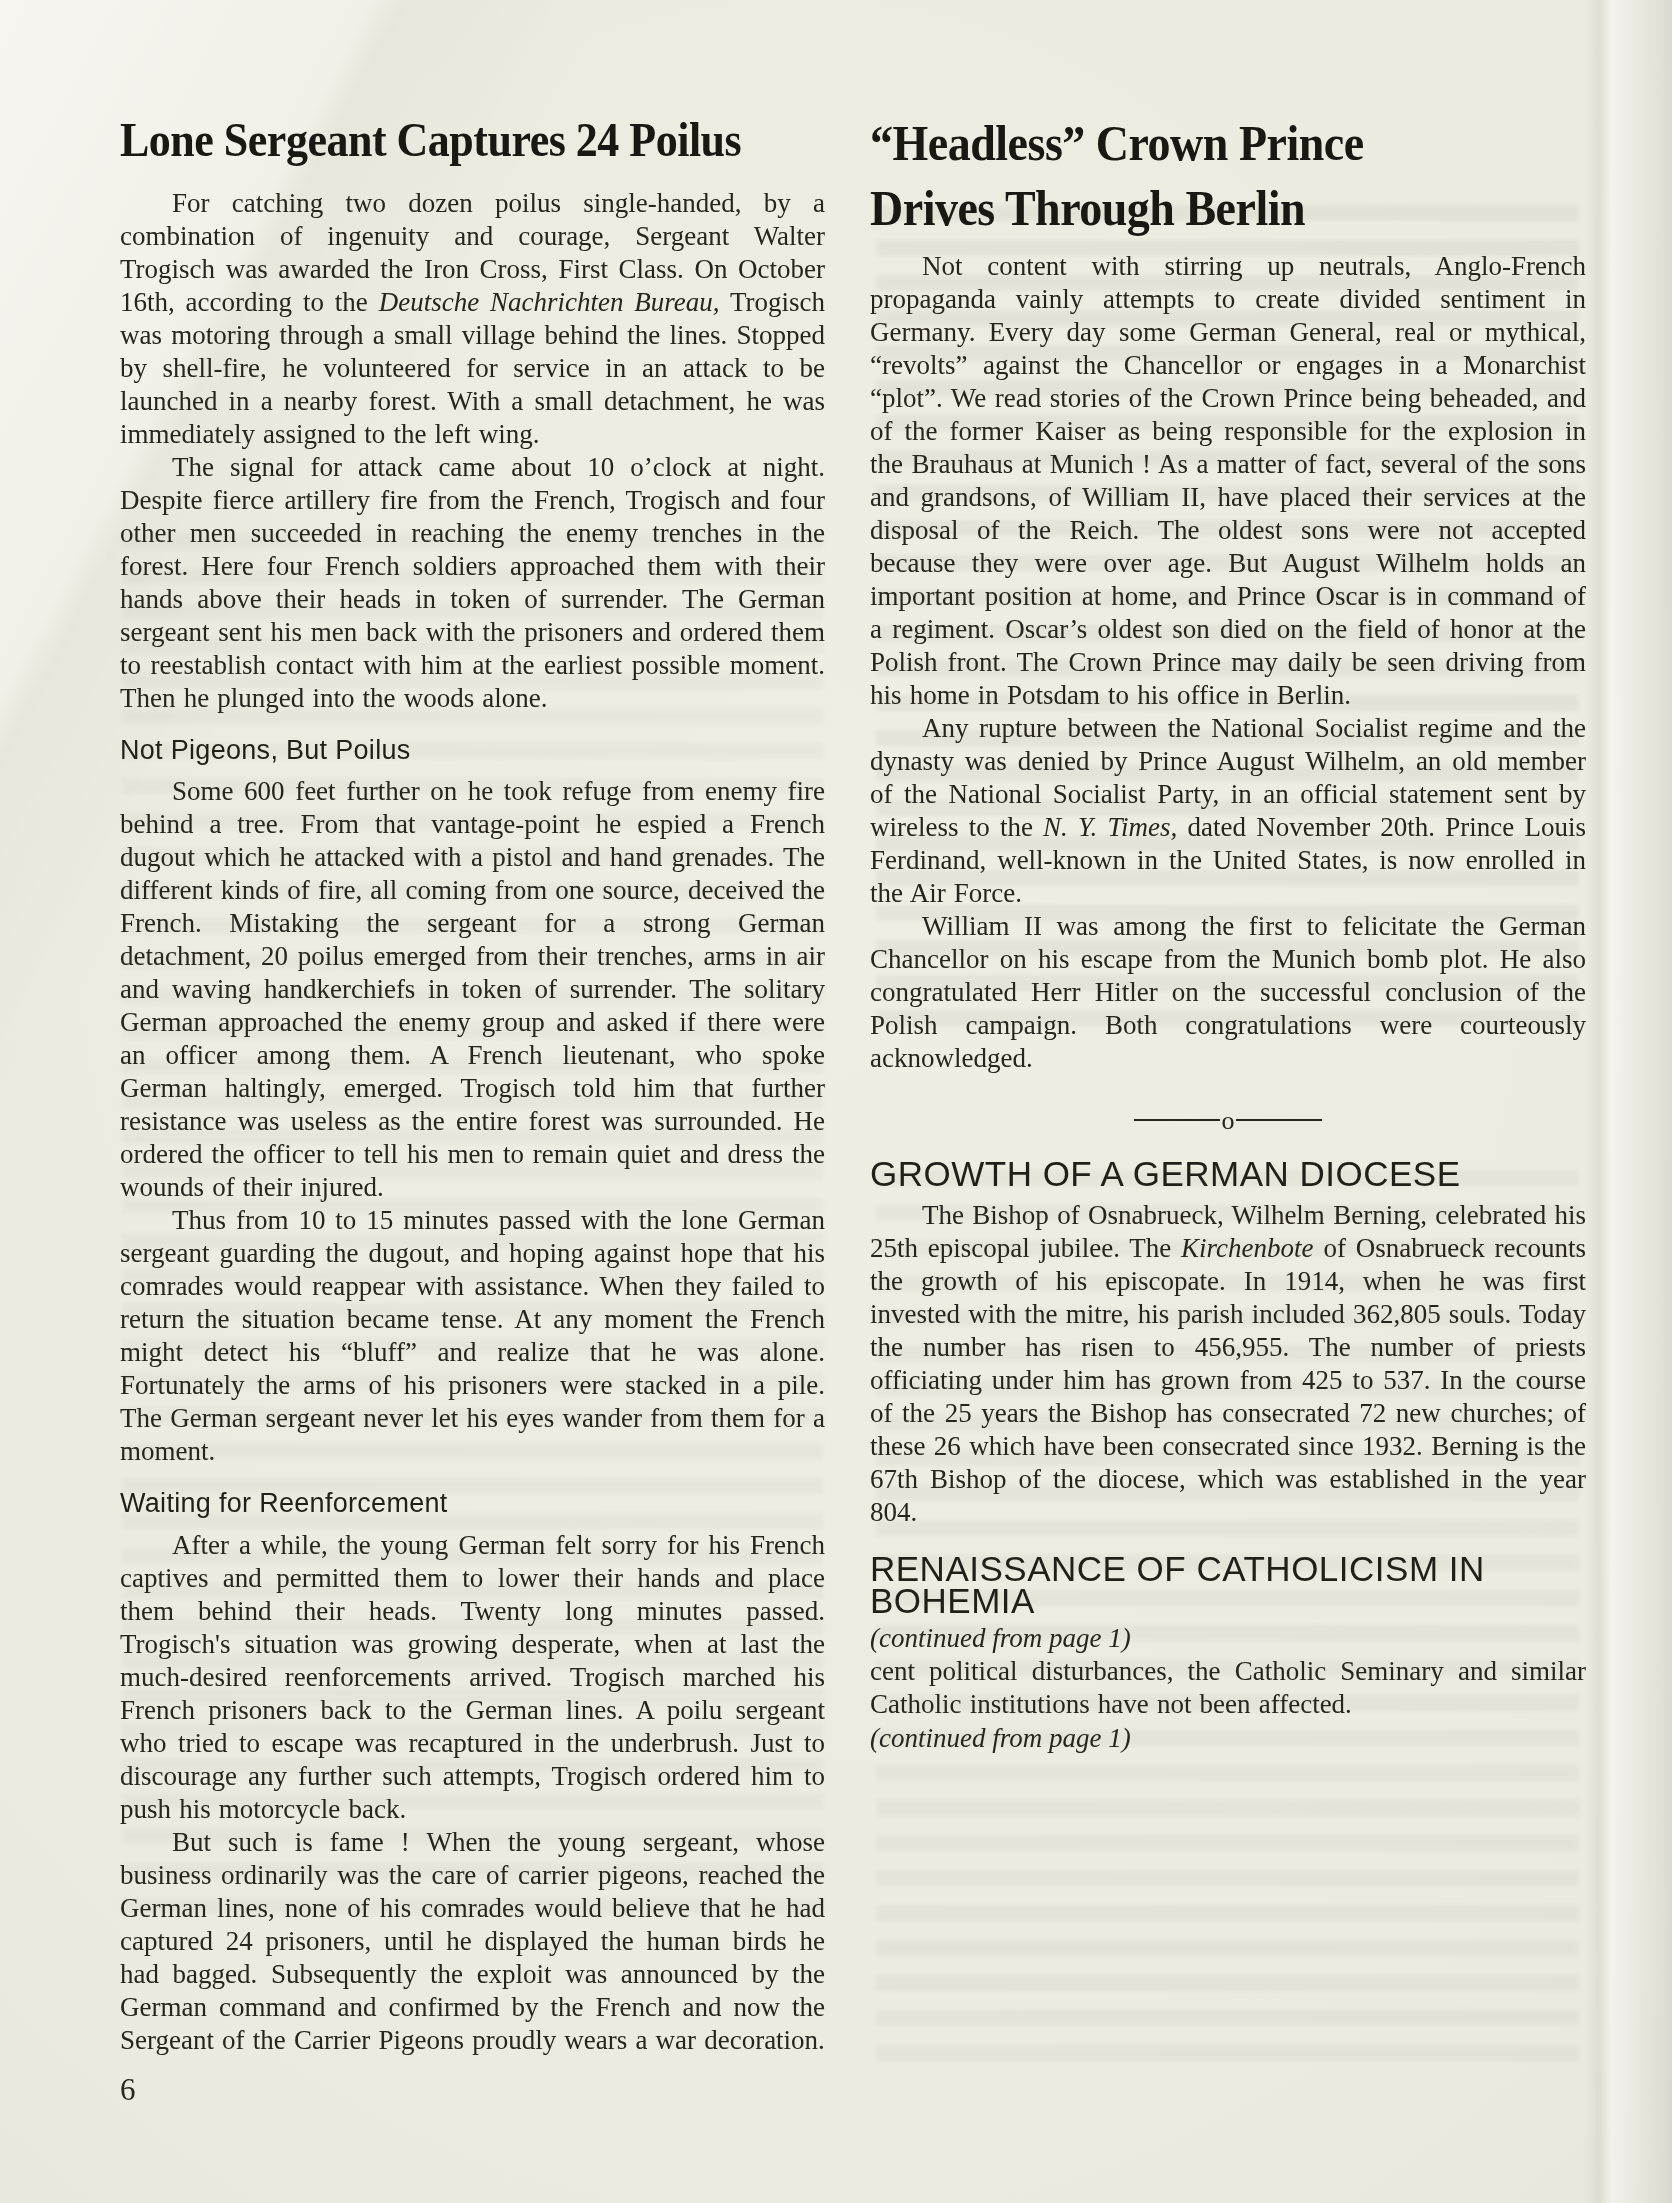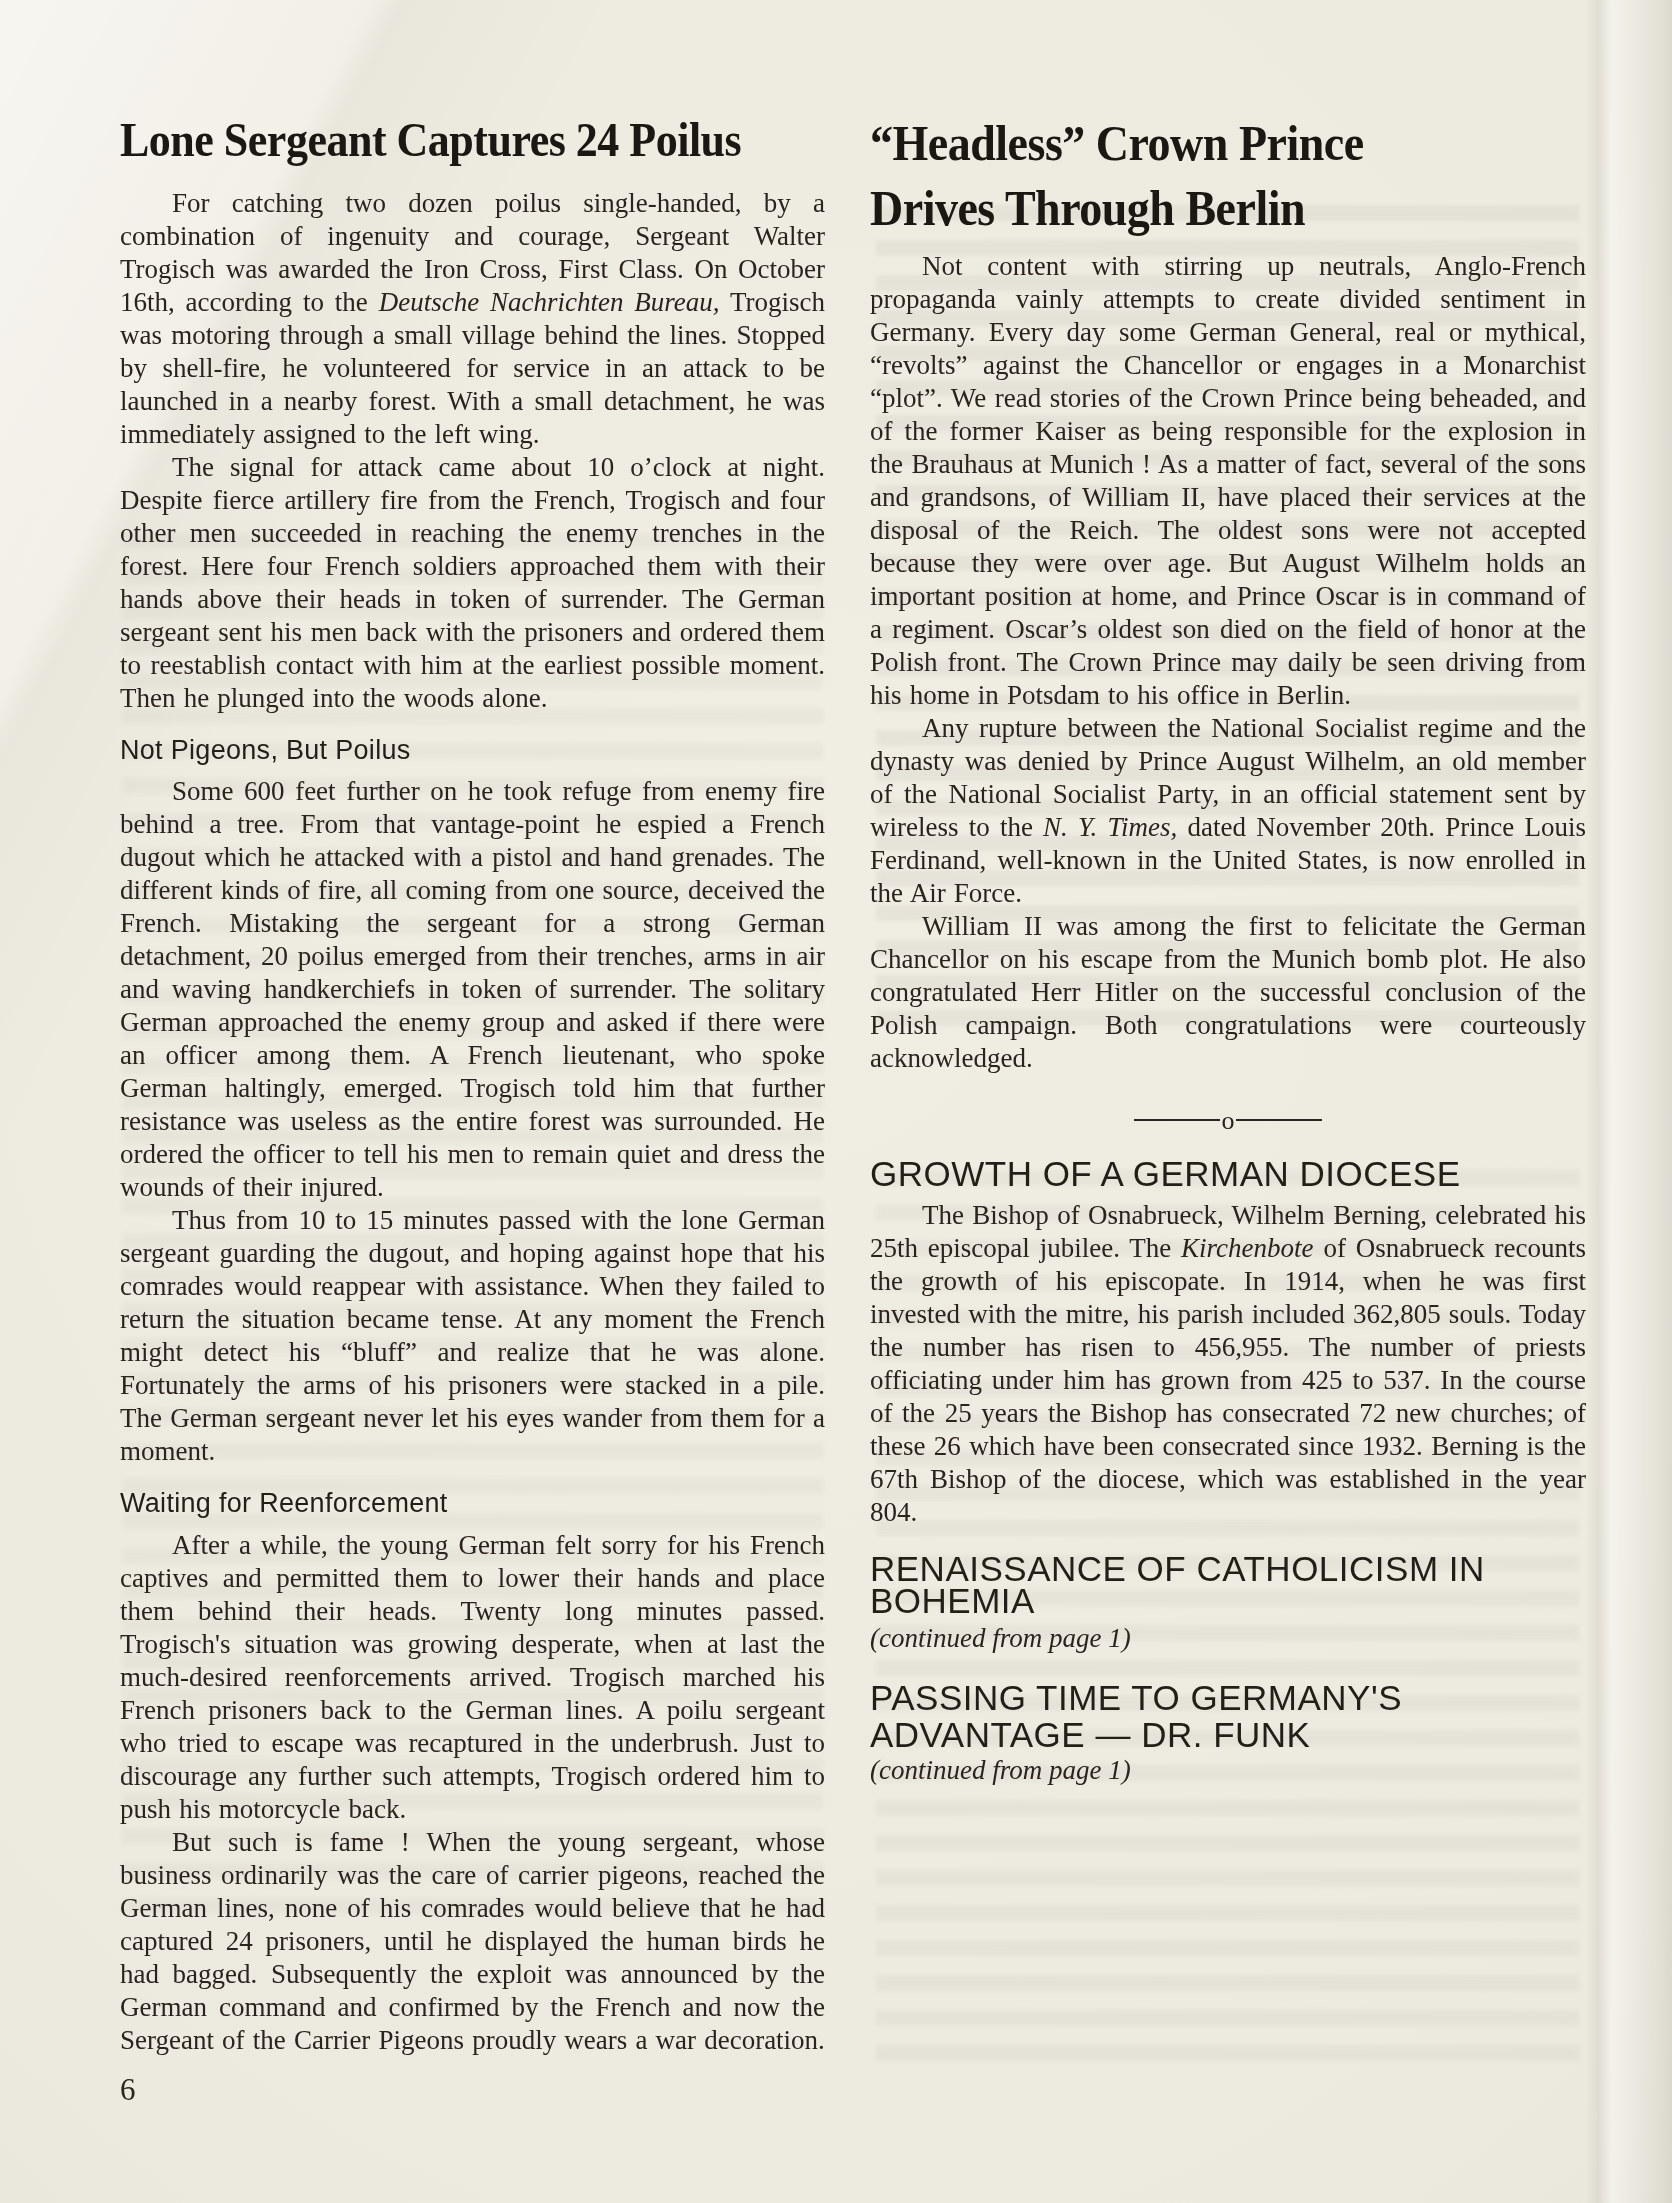--- a/index.html
+++ b/index.html
@@ -151,24 +151,21 @@
         <span class="rule"></span>
           <span class="glyph">o</span>
           <span class="rule"></span>
       </div>
 
       <h3 class="subhead caps">GROWTH OF A GERMAN DIOCESE</h3>
       <p class="body indent">The Bishop of Osnabrueck, Wilhelm Berning, celebrated his 25th episcopal jubilee.  The <i>Kirchenbote</i> of Osnabrueck recounts the growth of his episcopate. In 1914, when he was first invested with the mitre, his parish included 362,805 souls.  Today the number has risen to 456,955.  The number of priests officiating under him has grown from 425 to 537.  In the course of the 25 years the Bishop has consecrated 72 new churches; of these 26 which have been consecrated since 1932.  Berning is the 67th Bishop of the diocese, which was established in the year 804.</p>
 
       <h3 class="subhead caps" style="margin-top:24px; margin-bottom:4px;">RENAISSANCE OF CATHOLICISM IN BOHEMIA</h3>
       <p class="continued">(<i>continued from page</i> 1)</p>
+      <p class="body">cent political disturbances, the Catholic Seminary and similar Catholic institutions have not been affected.</p>
 
-      <h3 class="subhead caps" style="margin-top:24px; margin-bottom:0; line-height:37px;">
-        <span>PASSING TIME TO GERMANY'S</span><br>
-        <span>ADVANTAGE — DR. FUNK</span>
-      </h3>
       <p class="continued">(<i>continued from page</i> 1)</p>
     </div>
   </div>
 
   <div class="page-number">6</div>
 </div>
 
 
 </body></html>

